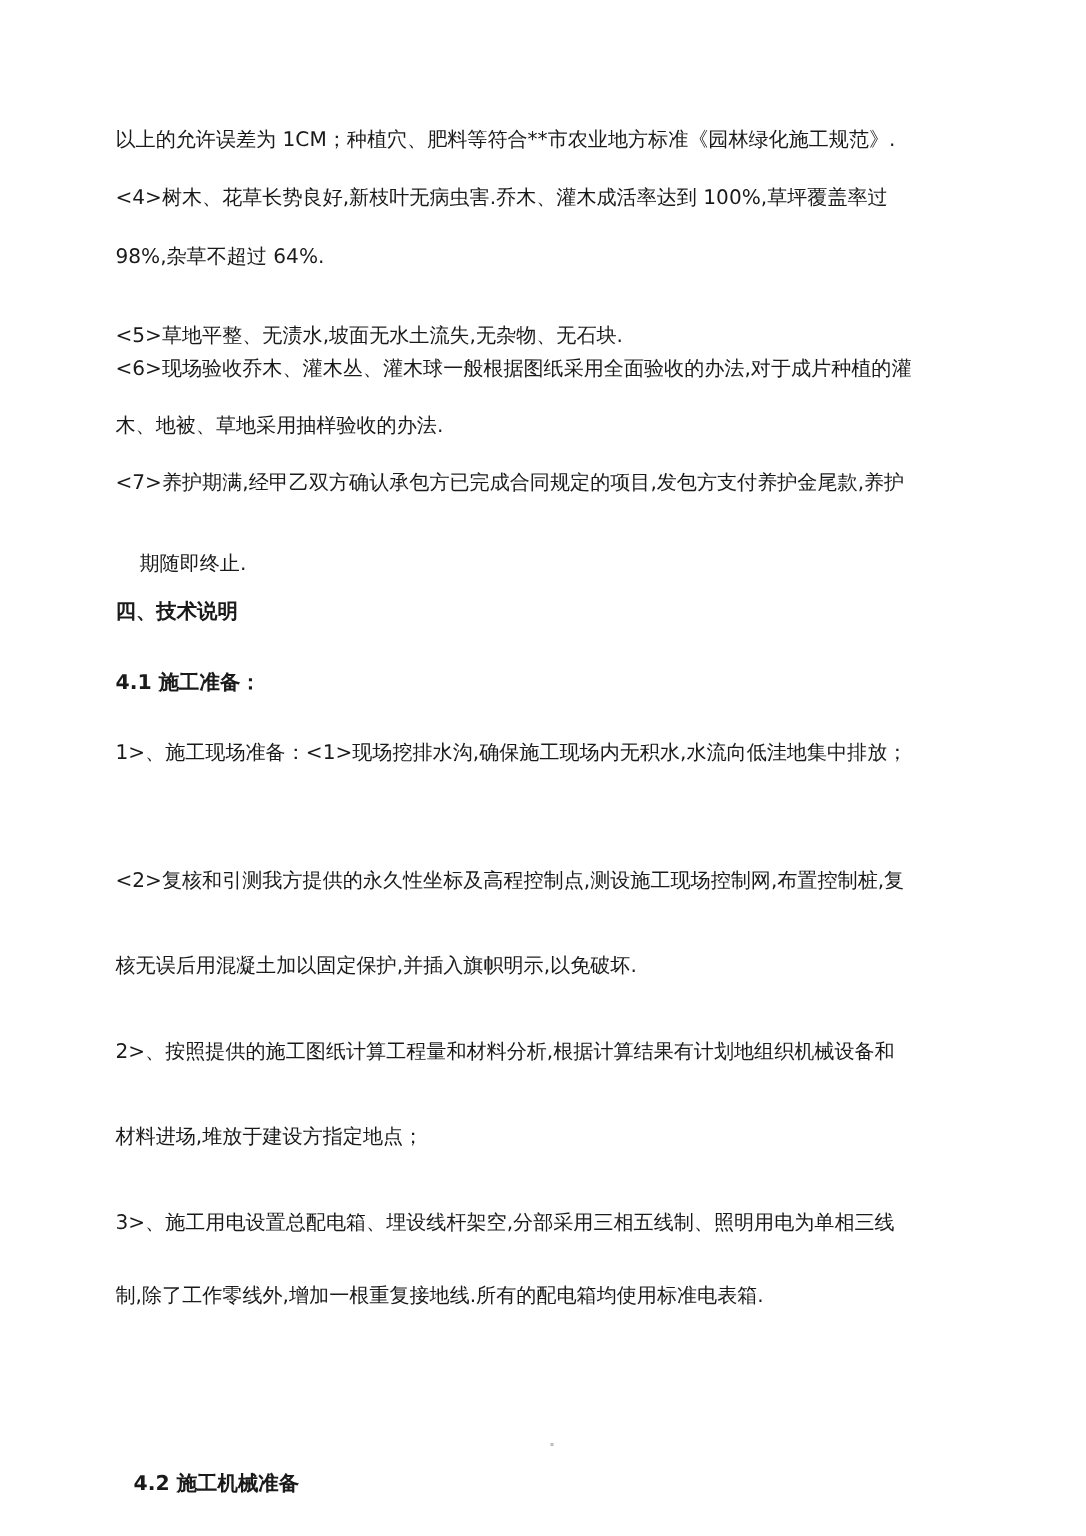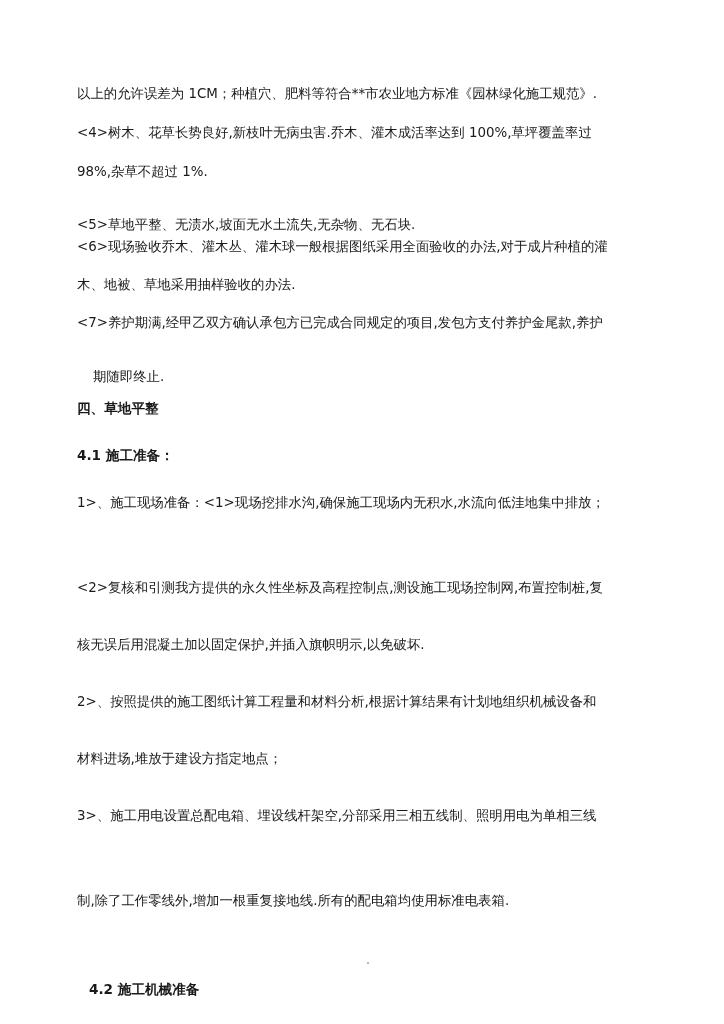--- a/index.html
+++ b/index.html
@@ -35,34 +35,34 @@
       height: 2px;
       background: #bbbbbb;
     }
   </style>
 </head>
 <body>
 
 <div>
   <p class="line" style="top:85px;margin:0;">以上的允许误差为 1CM；种植穴、肥料等符合**市农业地方标准《园林绿化施工规范》.</p>
   <p class="line" style="top:124px;margin:0;">&lt;4&gt;树木、花草长势良好,新枝叶无病虫害.乔木、灌木成活率达到 100%,草坪覆盖率过</p>
-  <p class="line" style="top:163px;margin:0;">98%,杂草不超过 1%.</p>
+  <p class="line" style="top:163px;margin:0;">98%,杂草不超过 64%.</p>
   <p class="line" style="top:216px;margin:0;">&lt;5&gt;草地平整、无渍水,坡面无水土流失,无杂物、无石块.</p>
   <p class="line" style="top:238px;margin:0;">&lt;6&gt;现场验收乔木、灌木丛、灌木球一般根据图纸采用全面验收的办法,对于成片种植的灌</p>
   <p class="line" style="top:276px;margin:0;">木、地被、草地采用抽样验收的办法.</p>
   <p class="line" style="top:314px;margin:0;">&lt;7&gt;养护期满,经甲乙双方确认承包方已完成合同规定的项目,发包方支付养护金尾款,养护</p>
   <p class="line" style="top:352px;margin:16px;">期随即终止.</p>
 
-  <h2 class="line heading" style="top:399px;margin:0;">四、草地平整</h2>
+  <h2 class="line heading" style="top:399px;margin:0;">四、技术说明</h2>
   <h3 class="line heading" style="top:446px;margin:0;">4.1 施工准备：</h3>
 
   <p class="line" style="top:494px;margin:0;">1&gt;、施工现场准备：&lt;1&gt;现场挖排水沟,确保施工现场内无积水,水流向低洼地集中排放；</p>
   <p class="line" style="top:579px;margin:0;">&lt;2&gt;复核和引测我方提供的永久性坐标及高程控制点,测设施工现场控制网,布置控制桩,复</p>
   <p class="line" style="top:636px;margin:0;">核无误后用混凝土加以固定保护,并插入旗帜明示,以免破坏.</p>
   <p class="line" style="top:693px;margin:0;text-align:right;">2&gt;、按照提供的施工图纸计算工程量和材料分析,根据计算结果有计划地组织机械设备和</p>
   <p class="line" style="top:750px;margin:0;">材料进场,堆放于建设方指定地点；</p>
   <p class="line" style="top:807px;margin:0;">3&gt;、施工用电设置总配电箱、埋设线杆架空,分部采用三相五线制、照明用电为单相三线</p>
-  <p class="line" style="top:892px;margin:0;">制,除了工作零线外,增加一根重复接地线.所有的配电箱均使用标准电表箱.</p>
+  <p class="line" style="top:856px;margin:0;">制,除了工作零线外,增加一根重复接地线.所有的配电箱均使用标准电表箱.</p>
 
   <h3 class="line heading" style="top:968px;margin:12px;">4.2 施工机械准备</h3>
 
   <div class="footer-dot"></div>
 </div>
 
 </body></html>

